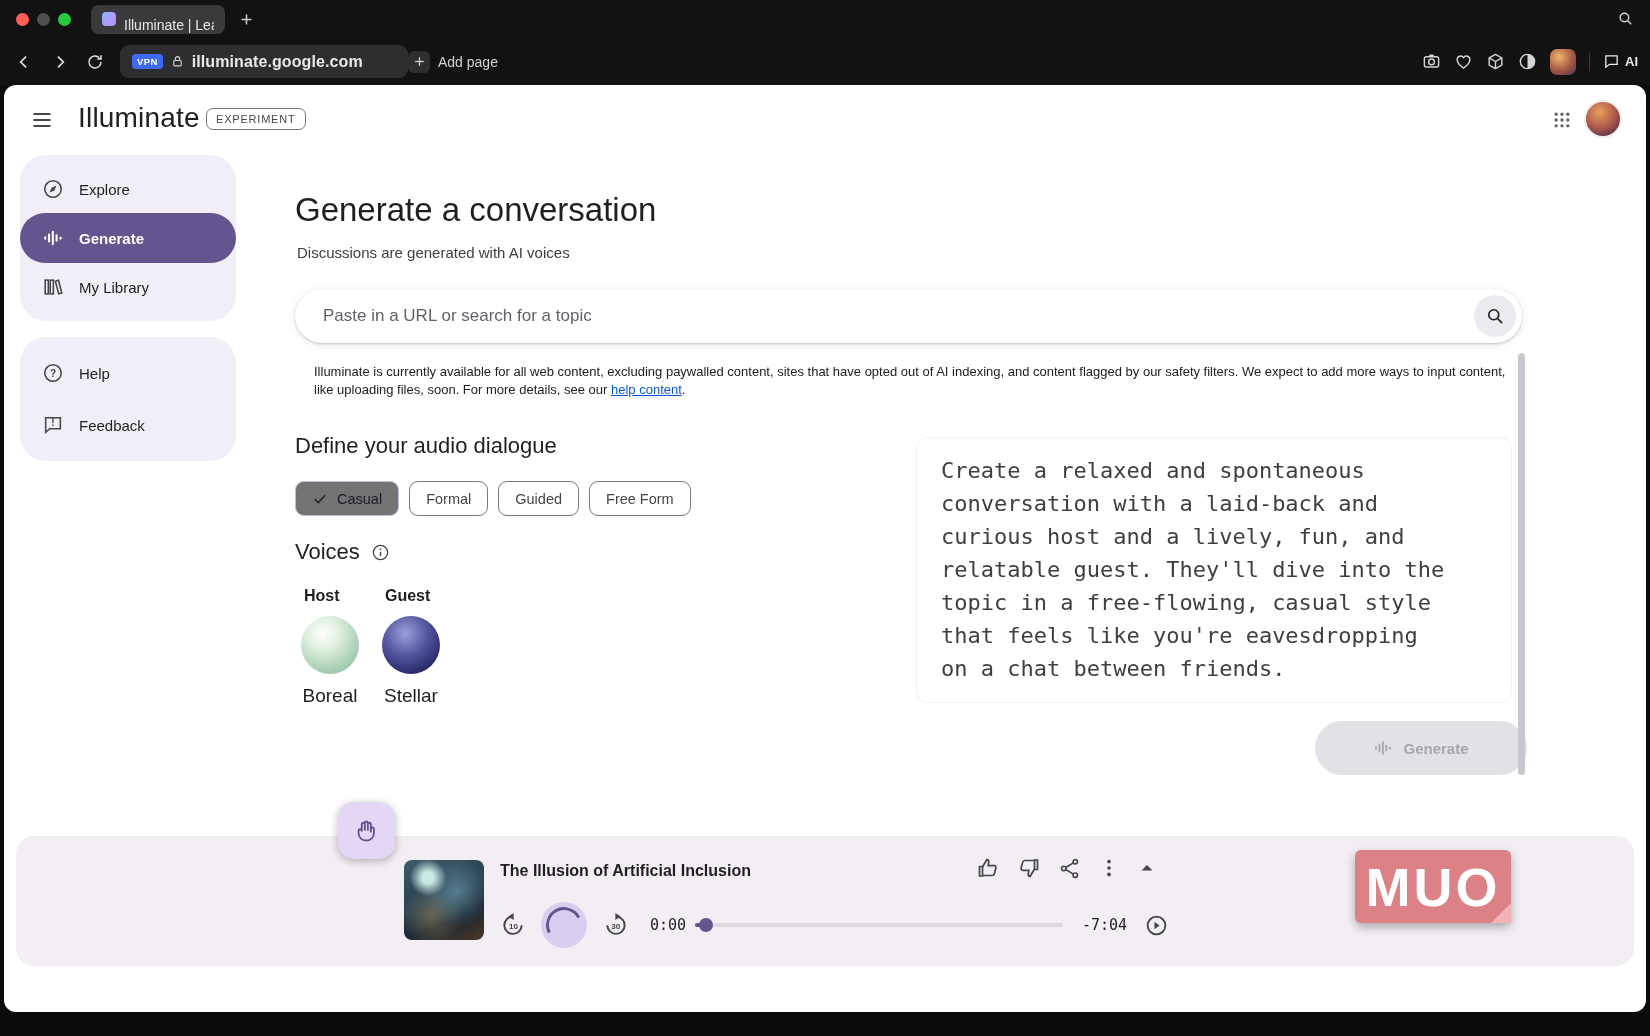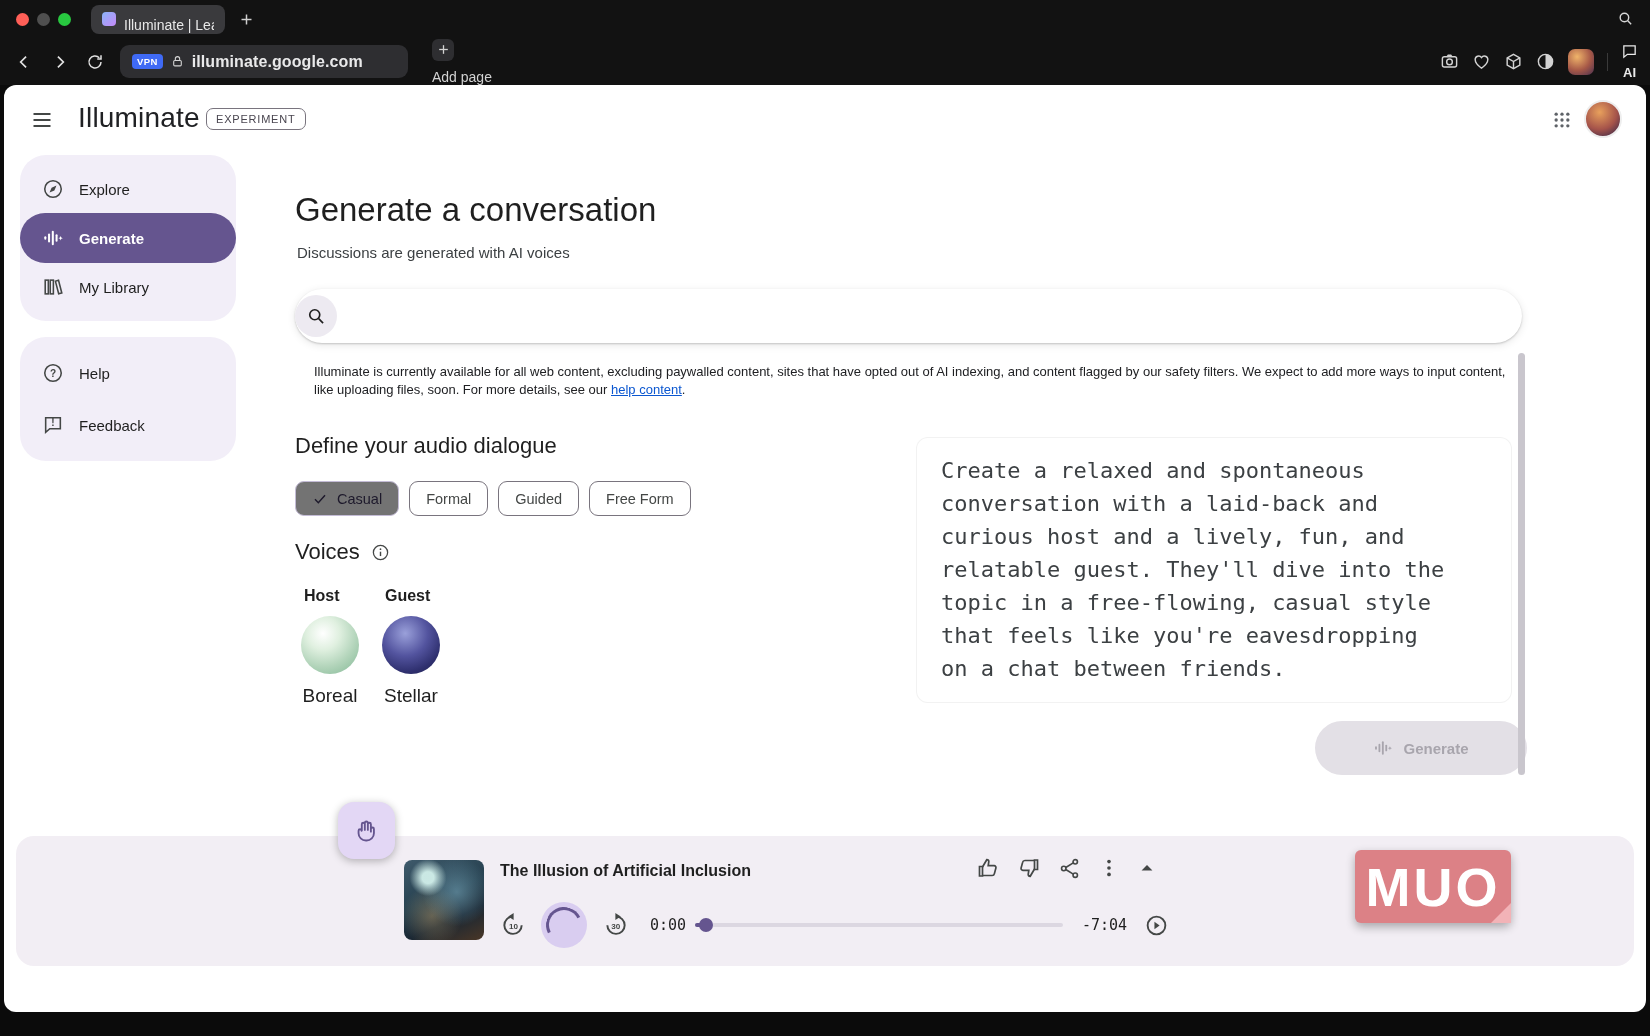--- a/index.html
+++ b/index.html
@@ -19,26 +19,26 @@
   .tab-title { color:#e8e8e8; font-size:14px; white-space:nowrap; overflow:hidden;margin-top:12px; }
   .new-tab { margin-left:14px; color:#cfcfcf; }
   .tabbar-search { position:absolute; right:16px; top:10px; color:#d6d6d6; }
 
   .nav-bar { position:absolute; top:38px; left:0; width:100%; height:47px; background:#121212; display:flex; align-items:center; }
   .nav-btn { color:#e2e2e2; margin-left:16px; }
   .nav-btn.first { margin-left:14px; }
   .url-pill { margin-left:16px; width:288px; height:33px; background:#2e2e31; border-radius:9px; display:flex; align-items:center; padding:0 12px; gap:8px; }
   .vpn-badge { background:#3f6af5; color:#fff; font-size:9.5px; font-weight:bold; padding:2px 5px; border-radius:4px; letter-spacing:.4px; }
   .url-text { color:#e9e9ea; font-size:16px; font-weight:600; letter-spacing:.1px; }
-  .add-page { margin-left:24px; display:flex; gap:8px; color:#d2d2d2; font-size:14px;flex-direction:column; }
+  .add-page { display:flex; align-items:center; gap:8px; color:#d2d2d2; font-size:14px; }
   .add-page .plus-box { width:22px; height:22px; border-radius:6px; background:#2e2e31; display:flex; align-items:center; justify-content:center; color:#d2d2d2; }
   .nav-right { position:absolute; right:12px; top:0; height:47px; display:flex; align-items:center; gap:13px; color:#d3d3d3; }
   .mini-avatar { width:26px; height:26px; border-radius:7px; background:radial-gradient(circle at 35% 30%,#f0b46a,#a65847 55%,#4a3050); }
   .nav-divider { width:1px; height:18px; background:#3a3a3a; }
-  .ai-chip { display:flex; align-items:center; gap:5px; color:#eaeaea; font-size:13px; font-weight:600;flex-direction:column; }
+  .ai-chip { display:flex; align-items:center; gap:5px; color:#eaeaea; font-size:13px; font-weight:600; }
 
   
   .page { position:absolute; top:85px; left:4px; right:4px; bottom:24px; background:#fff; border-radius:12px; overflow:hidden; }
 
   .app-header { position:absolute; top:0; left:0; right:0; height:70px; }
   .hamburger { position:absolute; left:26px; top:23px; color:#444746; }
   .app-title { position:absolute; left:74px; top:17px; font-size:28px; color:#202124; letter-spacing:.2px; }
   .experiment-badge { position:absolute; left:202px; top:23px; font-size:11px; letter-spacing:.8px; color:#49454f; border:1px solid #79747e; border-radius:7px; padding:4px 9px; }
   .apps-grid { position:absolute; right:74px; top:25px; color:#5f6368; }
   .header-avatar { position:absolute; right:24px; top:15px; width:38px; height:38px; border-radius:50%; background:radial-gradient(circle at 40% 30%,#e8a05c,#a5534a 55%,#35284a 95%); border:2px solid #eee; }
@@ -296,20 +296,21 @@
         </span>
         <span>Feedback</span>
       </div>
     </div>
   </div>
 
   <div class="h1">Generate a conversation</div>
   <div class="subtitle">Discussions are generated with AI voices</div>
 
   <div class="searchbar">
+    <input type="text" placeholder="Paste in a URL or search for a topic" style="">
     <span class="search-btn">
       <svg width="20" height="20" viewBox="0 0 24 24" fill="none" stroke="currentColor" stroke-width="2">
           <circle cx="10.5" cy="10.5" r="6"></circle>
           <line x1="15.2" y1="15.2" x2="20.5" y2="20.5"></line>
         </svg>
     </span>
   </div>
 
   <div class="disclaimer"><span>Illuminate is currently available for all web content, excluding paywalled content, sites that have opted out of AI indexing, and content flagged by our safety filters. We expect to add more ways to input content, like uploading files, soon. For more details, see our </span><a>help content</a><span>.</span></div>
 

